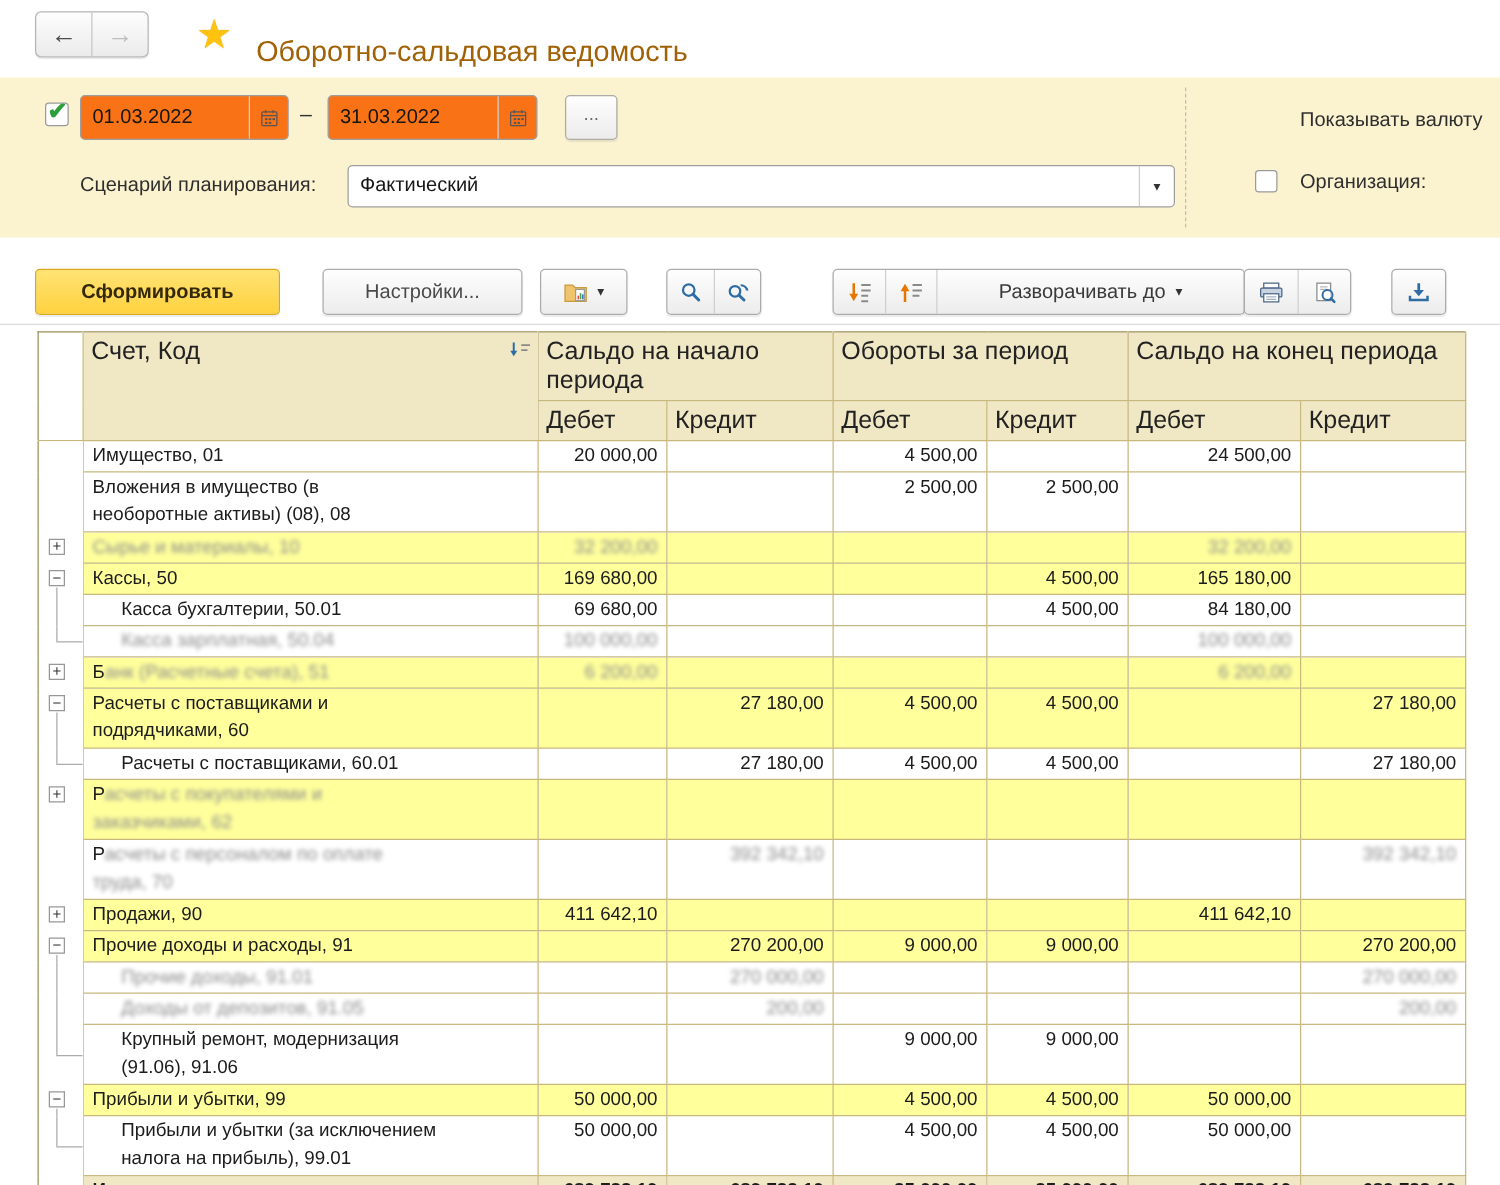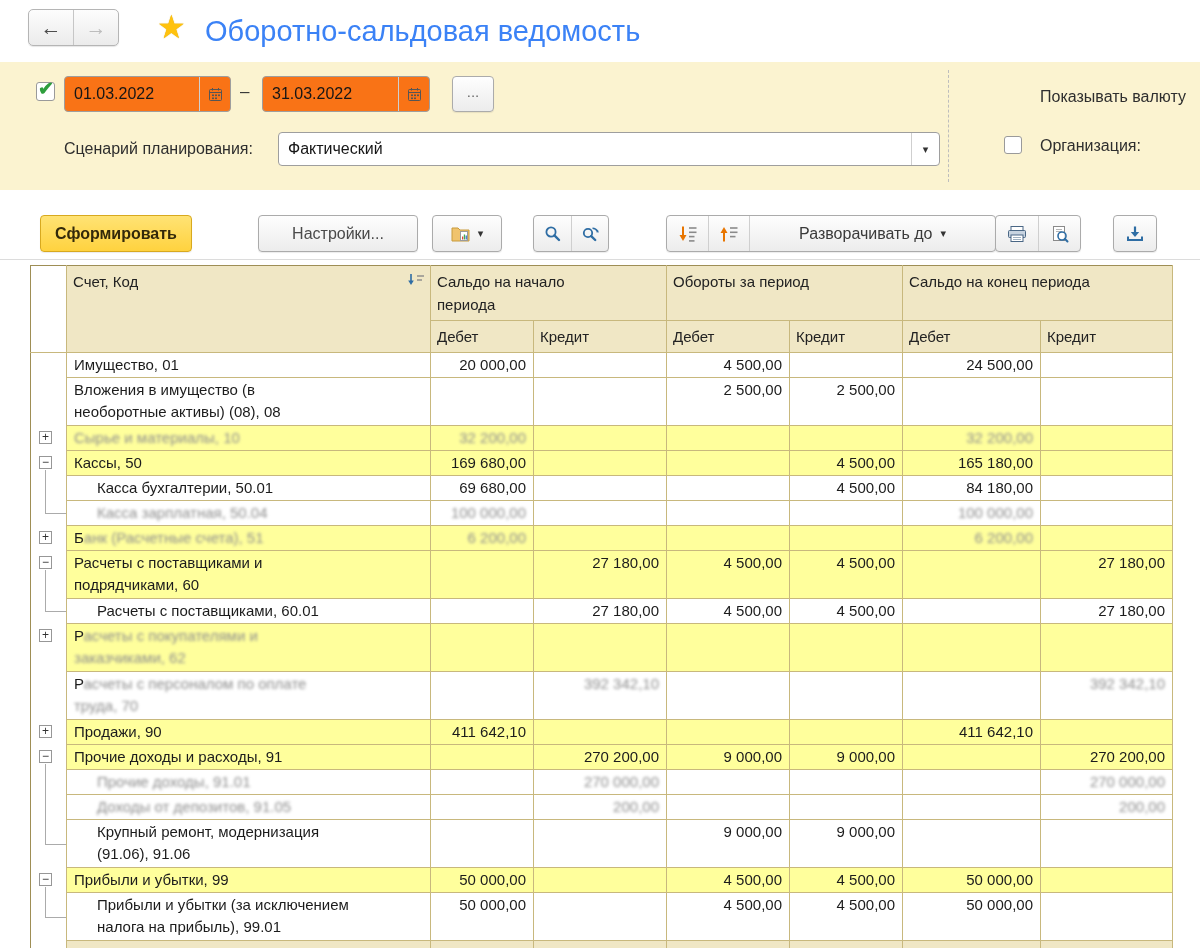--- a/index.html
+++ b/index.html
@@ -9,21 +9,21 @@
   
   .titlebar{position:absolute;left:0;top:0;width:1200px;height:62px;background:#fff;}
   .navgroup{position:absolute;left:28px;top:9px;display:flex;border:1px solid #b5b5b5;border-radius:5px;
             background:linear-gradient(#fdfdfd,#ebebeb);box-shadow:0 1px 1px rgba(0,0,0,.10);}
   .navbtn{width:44px;height:35px;display:flex;align-items:center;justify-content:center;
           font-size:21px;font-weight:bold;cursor:default;}
   .navbtn + .navbtn{border-left:1px solid #c6c6c6;}
   .navbtn.back{color:#4d4d4d;}
   .navbtn.fwd{color:#bdbdbd;}
   .star{position:absolute;left:157px;top:8px;font-size:32px;color:#FFC20E;text-shadow:0 0 1px #cf9c00;}
-  .page-title{position:absolute;left:205px;top:15px;font-size:29px;color:#3b82f6;}
+  .page-title{position:absolute;left:205px;top:28px;font-size:23px;color:#a16207;}
 
   
   .filter-panel{position:absolute;left:0;top:62px;width:1200px;height:128px;background:#FBF3D0;}
   .cb{position:absolute;width:19px;height:19px;background:#fff;border:1px solid #9a9a9a;border-radius:3px;box-sizing:border-box;}
   .cb .mark{position:absolute;left:1px;top:-6px;font-size:19px;color:#2E9E3C;font-weight:bold;}
   .cb1{left:36px;top:20px;}
   .cb2{left:1004px;top:74px;width:18px;height:18px;}
   .datefield{position:absolute;top:14px;height:36px;background:#f97316;border:1px solid #9e9e9e;border-radius:4px;
              display:flex;box-sizing:border-box;}
   .datefield .val{flex:1;font-size:16px;padding:8px 0 0 9px;color:#161616;}
@@ -42,21 +42,21 @@
                      font-size:11px;color:#333;}
   .vdash{position:absolute;left:948px;top:8px;height:112px;border-left:1px dashed #bdbdbd;}
   .lbl-currency{position:absolute;left:1040px;top:26px;font-size:16px;color:#2e2e2e;white-space:nowrap;}
   .lbl-org{position:absolute;left:1040px;top:75px;font-size:16px;color:#2e2e2e;}
 
   
   .toolbar{position:absolute;left:0;top:205px;width:1200px;height:54px;background:#fff;border-bottom:1px solid #dcdcdc;}
   .btn,.grp{position:absolute;top:10px;height:37px;box-sizing:border-box;border:1px solid #ababab;border-radius:4px;
             background:linear-gradient(#fefefe,#ececec);box-shadow:0 1px 1px rgba(0,0,0,.08);}
   .btn{display:flex;align-items:center;justify-content:center;font-size:16px;color:#3a3a3a;gap:7px;}
-  .btn-generate{left:40px;width:152px;background:linear-gradient(#FFE374,#FFD23F);border-color:#D8A91F;
+  .btn-generate{left:28px;width:196px;background:linear-gradient(#FFE374,#FFD23F);border-color:#D8A91F;
                 font-weight:bold;color:#33290a;}
   .btn-settings{left:258px;width:160px;color:#4a4a4a;}
   .btn-variants{left:432px;width:70px;}
   .grp{display:flex;}
   .gbtn{display:flex;align-items:center;justify-content:center;height:100%;box-sizing:border-box;}
   .gbtn + .gbtn{border-left:1px solid #cfcfcf;}
   .grp-search{left:533px;}
   .grp-search .gbtn{width:37px;}
   .grp-expand{left:666px;}
   .grp-expand .gbtn-ico{width:41px;}
@@ -64,21 +64,21 @@
   .grp-print{left:995px;}
   .grp-print .gbtn{width:42px;}
   .btn-save{left:1113px;width:44px;}
   .dd-arrow{font-size:11px;color:#333;}
 
   
   .grid{position:absolute;left:30px;top:265px;}
   table{border-collapse:collapse;table-layout:fixed;width:1142px;font-size:15px;border:1px solid #9E8E55;}
   th,td{border-right:1px solid #C8B87D;padding:0;box-sizing:border-box;}
   thead th{background:#F0E7C5;border-bottom:1px solid #C8B87D;font-weight:normal;text-align:left;
-           vertical-align:top;padding:4px 6px;font-size:15px;color:#222;line-height:23px;}
+           vertical-align:top;padding:4px 6px;font-size:20px;color:#222;line-height:23px;}
   thead th.h-exp{background:#fff;}
   th.h-acc{position:relative;}
   .sort-ico{position:absolute;right:4px;top:7px;}
   tbody td{border-bottom:1px solid #C8B87D;vertical-align:top;background:#fff;}
   td.c-exp{border-bottom:none;position:relative;background:#fff;}
   td.c-label{padding:1px 6px 1px 7px;line-height:22px;color:#1c1c1c;overflow:hidden;}
   td.c-label.ind{padding-left:30px;}
   td.c-num{padding:1px 7px 1px 4px;text-align:right;line-height:22px;white-space:nowrap;overflow:hidden;}
   tr.yellow td{background:#FFFF9C;}
   tr.yellow td.c-exp{background:#fff;}

